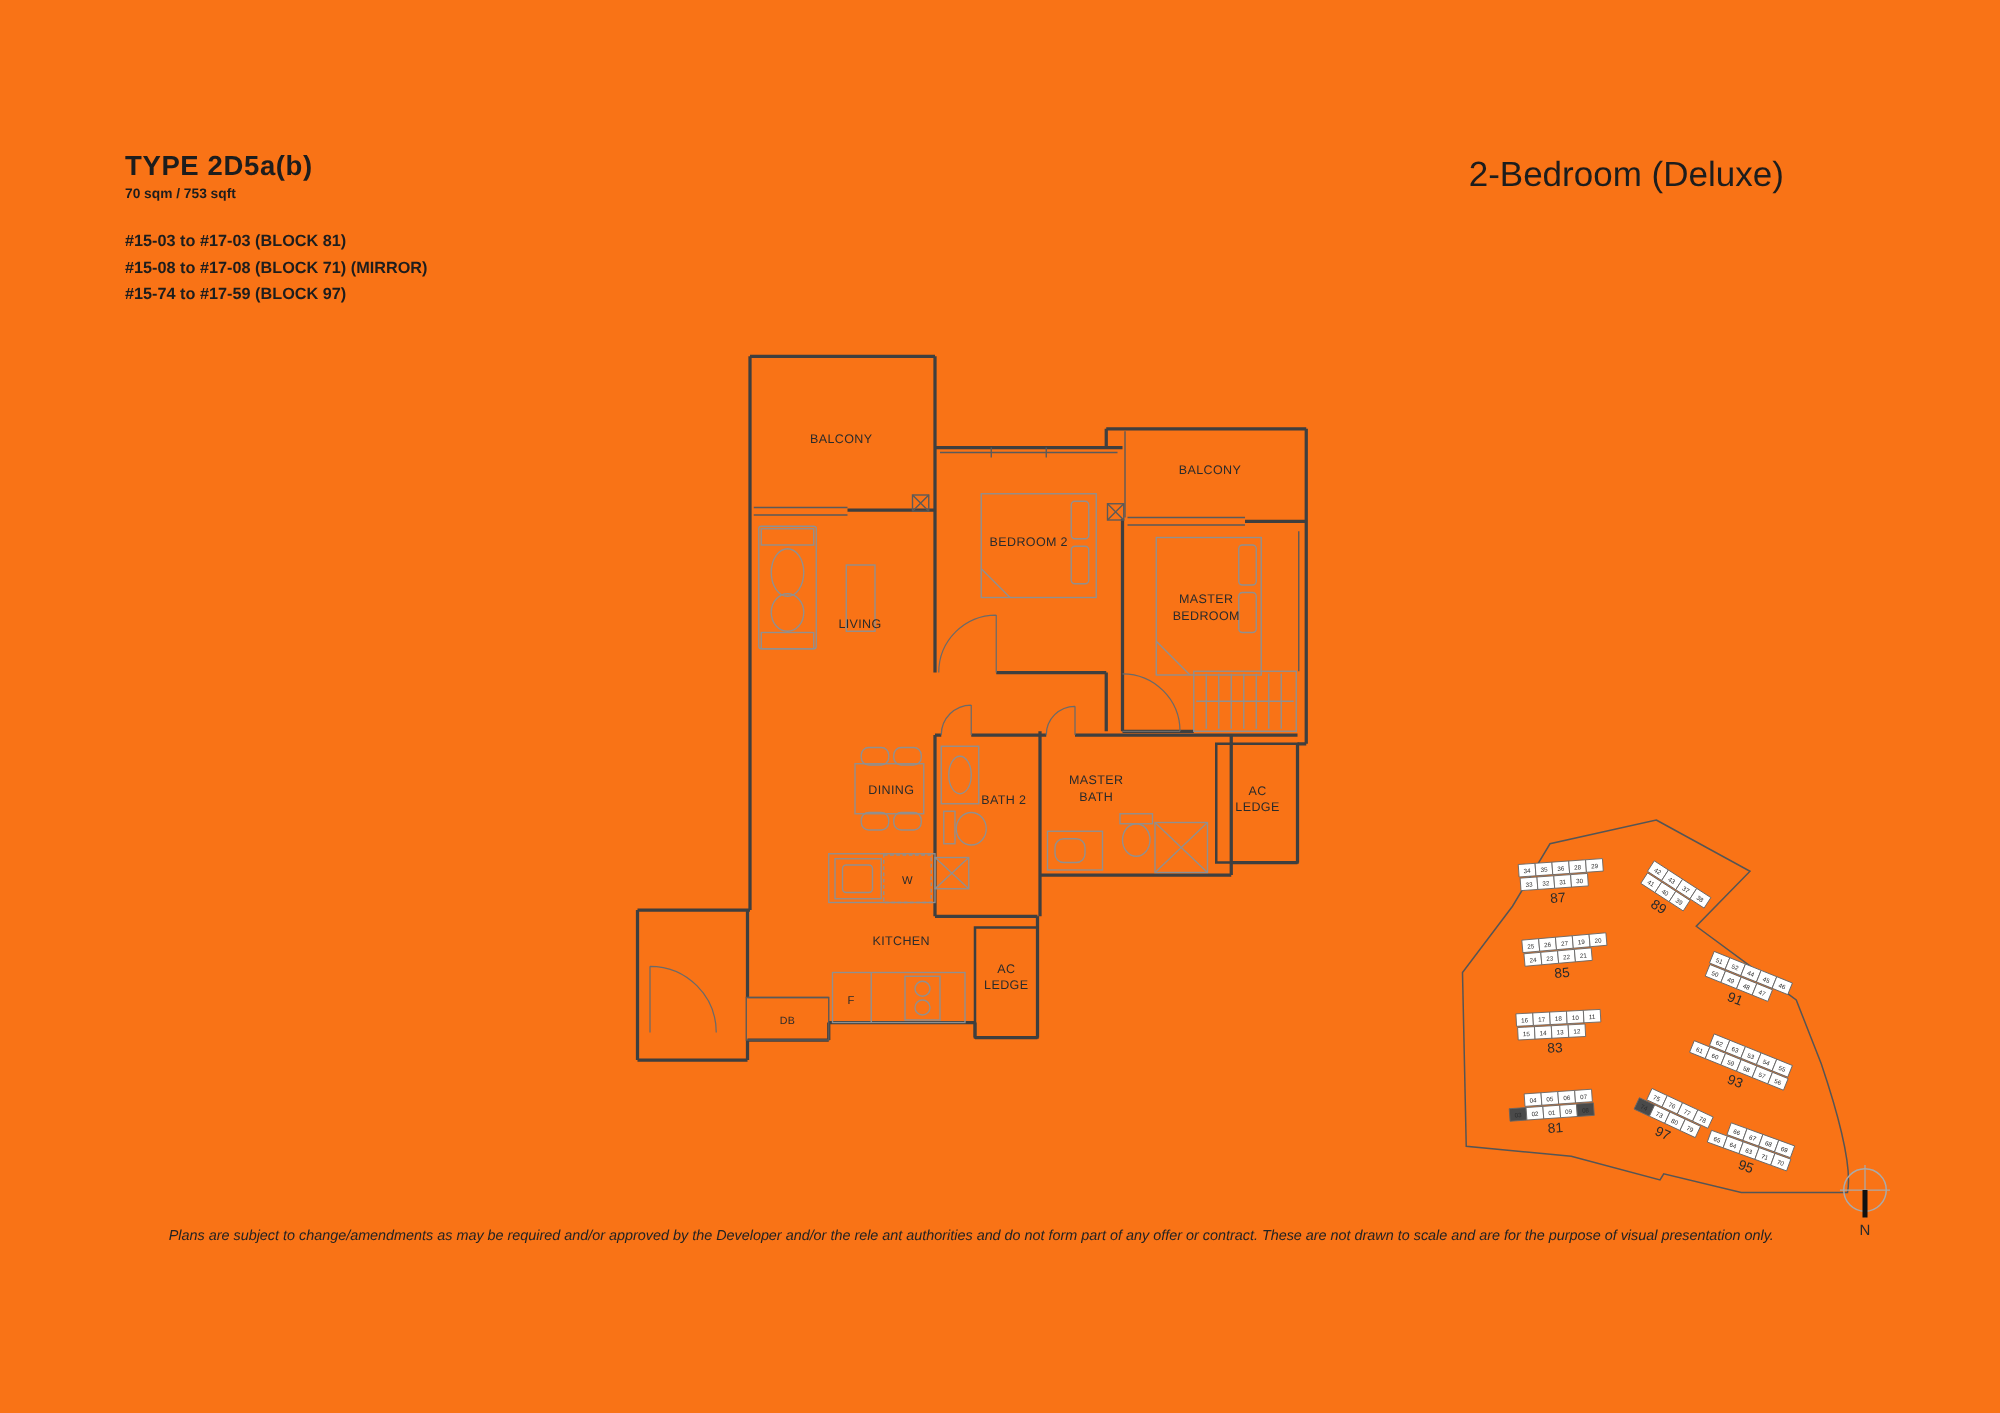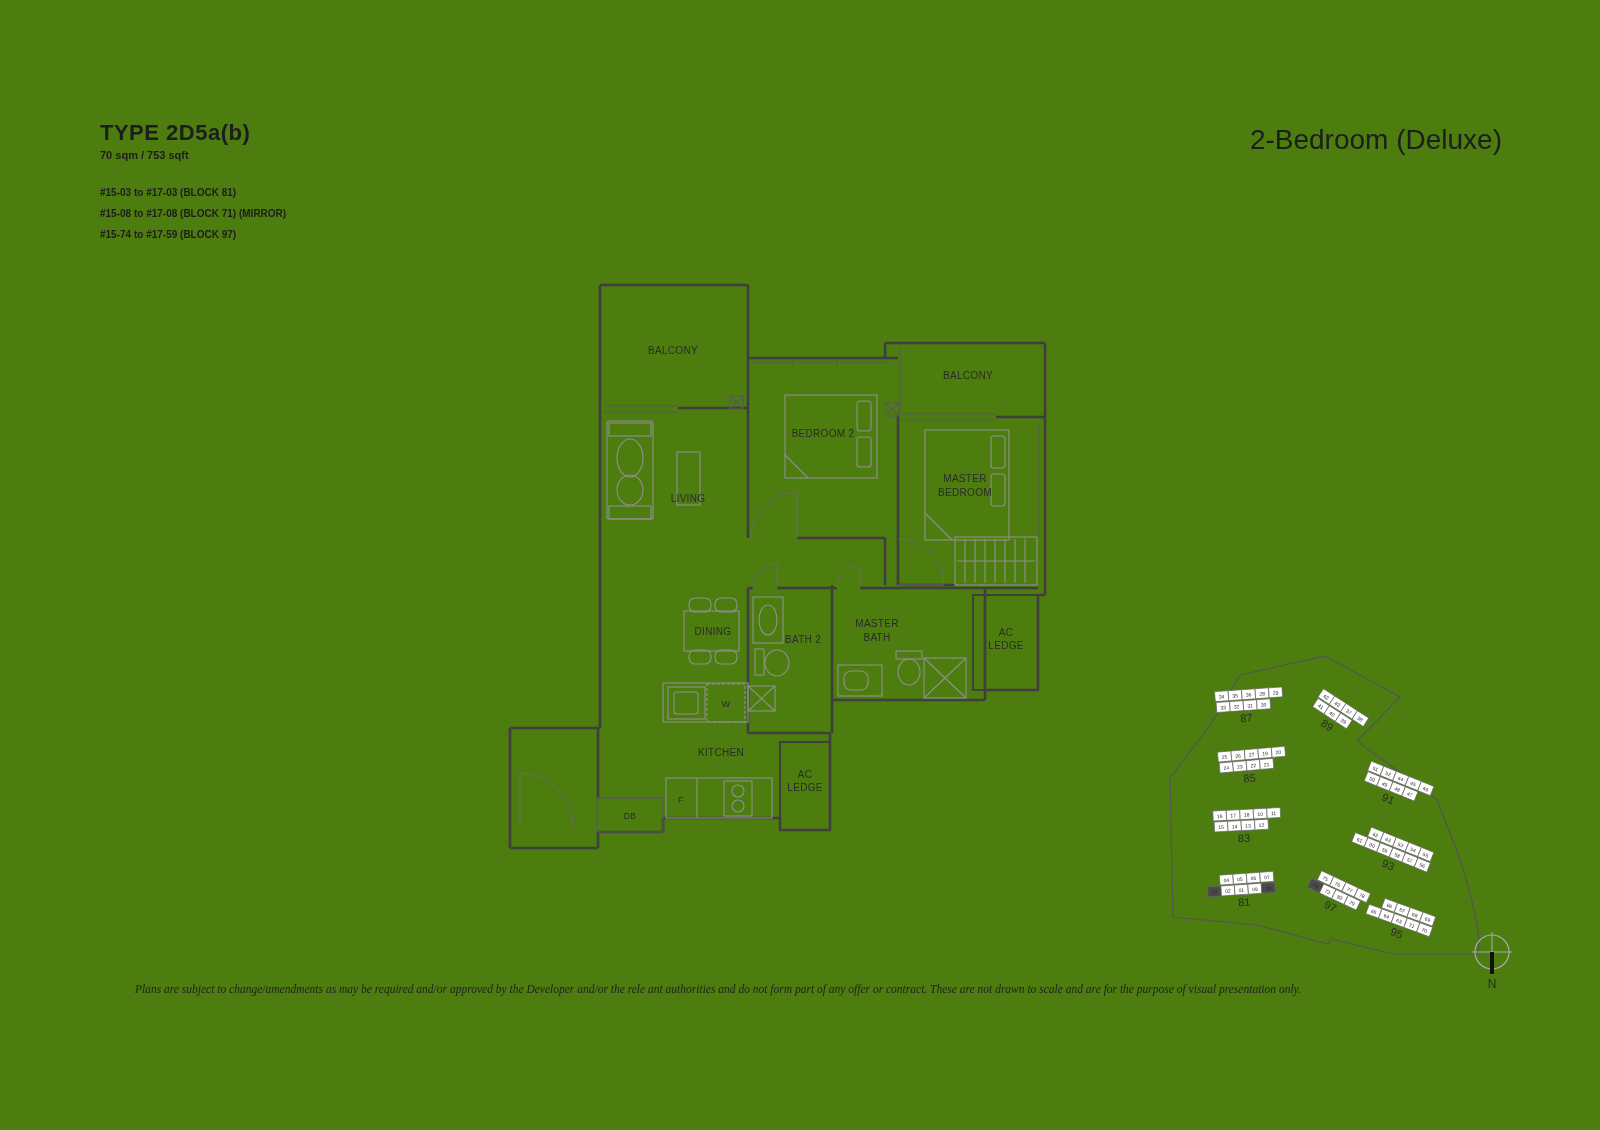--- a/index.html
+++ b/index.html
@@ -1,23 +1,23 @@
 <!DOCTYPE html>
 <html><head>
 <meta charset="utf-8">
 <style>
   html,body{margin:0;padding:0;background:#fff;}
-  #canvas{position:relative;width:1600px;height:1130px;background:#4d7c0f;overflow:hidden;
+  #canvas{position:relative;width:1600px;height:1130px;background:#f97316;overflow:hidden;
           font-family:"Liberation Sans",sans-serif;color:#1d1d1d;}
   .abs{position:absolute;}
   #type-title{left:100px;top:120px;font-size:22px;font-weight:bold;letter-spacing:.5px;}
   #area-line{left:100px;top:149px;font-size:11px;font-weight:bold;}
-  #unit-list{left:100px;top:182px;font-size:10px;font-weight:bold;line-height:21px;}
-  #category-title{left:1100px;top:124px;width:402px;text-align:right;font-size:28px;font-weight:normal;}
-  #disclaimer{left:135px;top:983px;width:1330px;font-size:11.5px;font-style:italic;color:#222;white-space:nowrap;font-family:Liberation Serif, serif;}
+  #unit-list{left:100px;top:182px;font-size:13px;font-weight:bold;line-height:21px;}
+  #category-title{left:1100px;top:124px;width:402px;text-align:center;font-size:28px;font-weight:normal;}
+  #disclaimer{left:135px;top:983px;width:1330px;font-size:11.5px;font-style:italic;color:#222;white-space:nowrap;}
   svg text{font-family:"Liberation Sans",sans-serif;fill:#2b2b2b;}
   .room-label{font-size:10px;letter-spacing:.3px;}
   .small-label{font-size:9px;}
   .tiny-label{font-size:8.5px;}
 </style>
 </head>
 <body>
 
 <div id="canvas">
 

